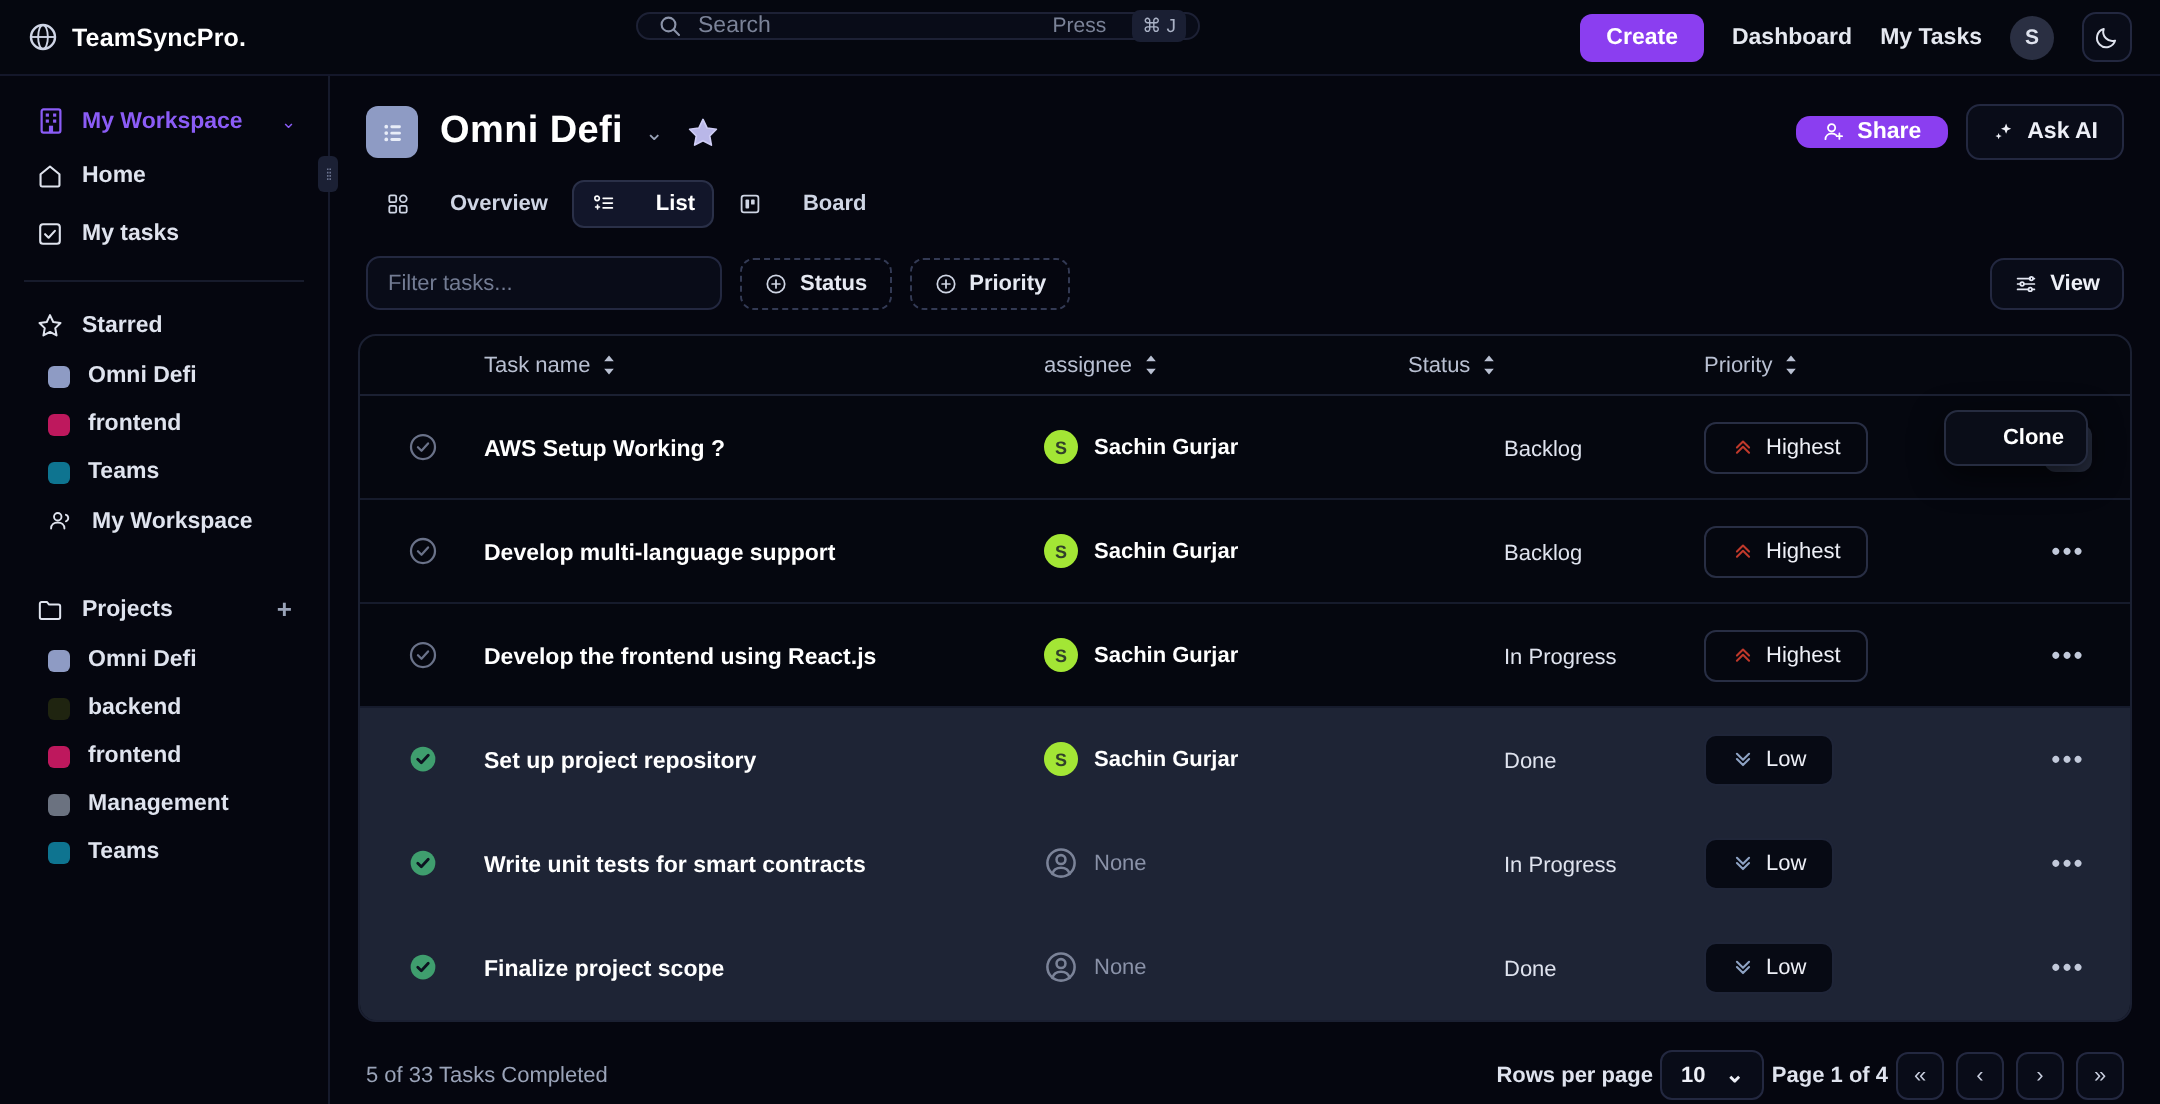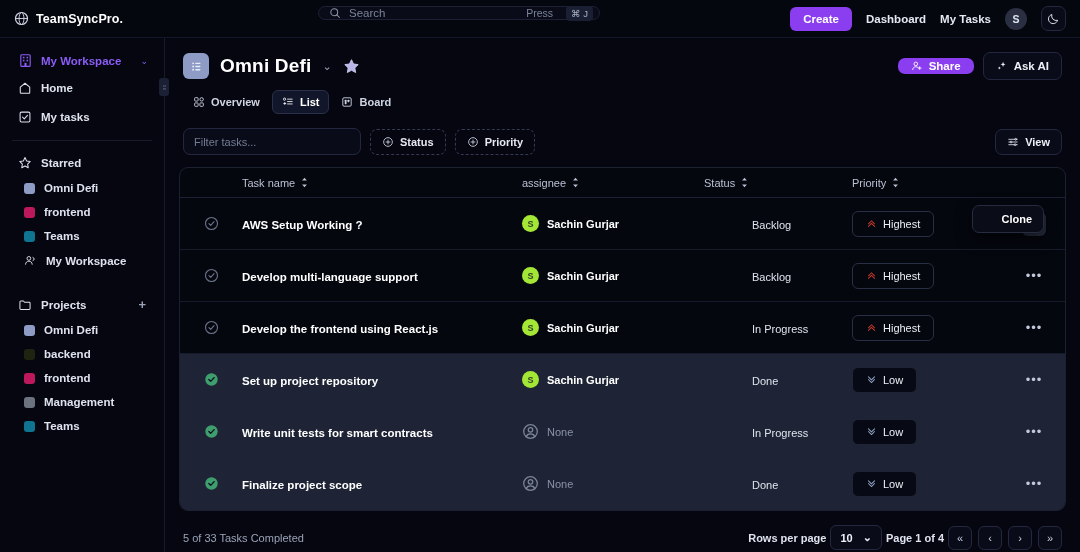--- a/index.html
+++ b/index.html
@@ -136,21 +136,21 @@
   .askai-btn {
     background: #090c18; color: #eef0f7;
     border: 1px solid #232840; border-radius: 7px;
     font-size: 11.5px; font-weight: bold;
     padding: 7px 12px; cursor: pointer;
     display: flex; align-items: center; gap: 6px;
   }
 
   .tabs { display: flex; gap: 2px; margin: 10px 0 0 4px; }
   .tab {
-    display: flex; align-items: center; gap: 6px;
+    display: flex; align-items: center; gap: 20px;
     font-size: 11px; font-weight: bold; color: #cfd5e4;
     padding: 5px 9px; border-radius: 6px; cursor: pointer;
     border: 1px solid transparent;
   }
   .tab.active { background: #12162a; border-color: #2a3048; color: #fff; }
 
   .toolbar { display: flex; align-items: center; gap: 9px; padding: 14px 4px 0 4px; }
   .filter-input {
     width: 178px; height: 27px;
     background: #090c18; border: 1px solid #232840;

